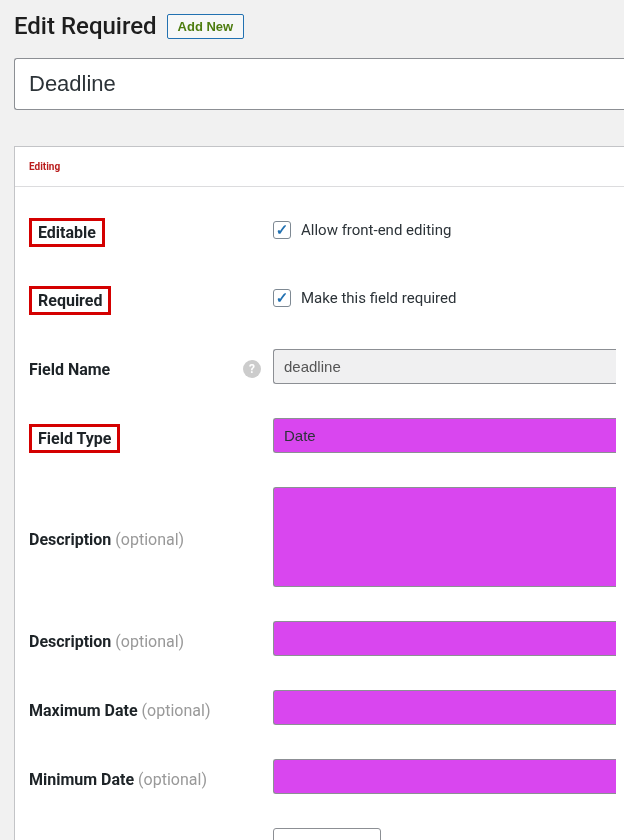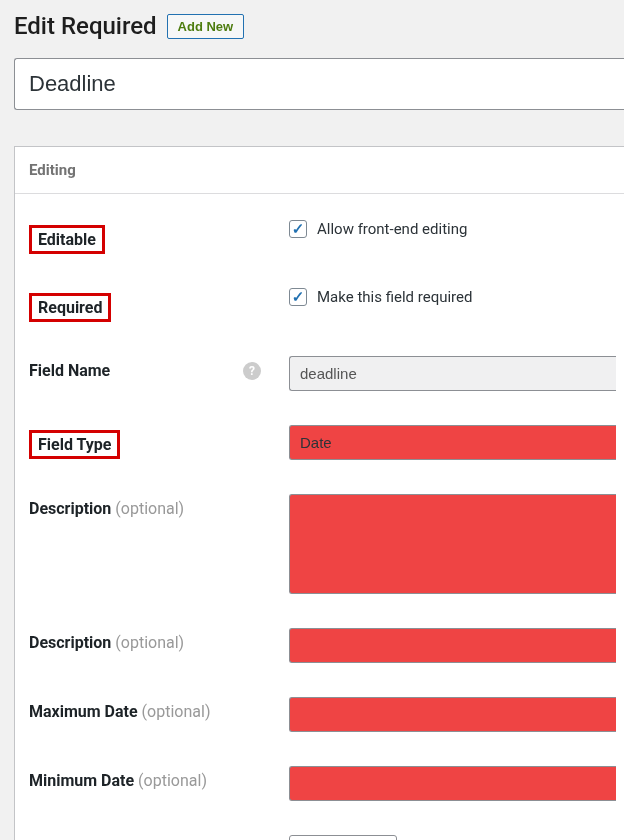--- a/index.html
+++ b/index.html
@@ -49,33 +49,32 @@
     }
     .panel {
       margin: 36px 0 0 14px;
       background: #fff;
       border: 1px solid #c3c4c7;
       border-right: none;
     }
     .panel-header {
       border-bottom: 1px solid #dcdcde;
       padding: 14px 14px;
-      font-size: 15px;
-      font-weight: 700;
-      color: #737373;
+      font-size: 10px;
+      font-weight: 700;
+      color: #b91c1c;
     }
     .form-rows {
       padding: 26px 0 8px 6px;
     }
     .form-row {
       display: flex;
-      align-items: flex-start;
+      align-items: center;
       margin-bottom: 34px;
       padding: 0 8px 0 8px;
-      gap: 16px;
     }
     .label-col {
       width: 244px;
       padding-top: 5px;
       display: flex;
       align-items: center;
       gap: 5px;
     }
     .label-text {
       font-size: 16px;
@@ -136,21 +135,21 @@
       flex-shrink: 0;
     }
     .text-input, .select-input, .textarea-input {
       width: 100%;
       border: 1px solid #8c8f94;
       border-right: none;
       border-radius: 3px 0 0 3px;
       padding: 8px 10px;
       font-size: 15px;
       color: #2c3338;
-      background: #ef4444;
+      background: #d946ef;
       outline: none;
     }
     .text-input.readonly {
       background: #f0f0f1;
       color: #555;
     }
     .textarea-input {
       height: 100px;
       resize: none;
       font-family: inherit;

